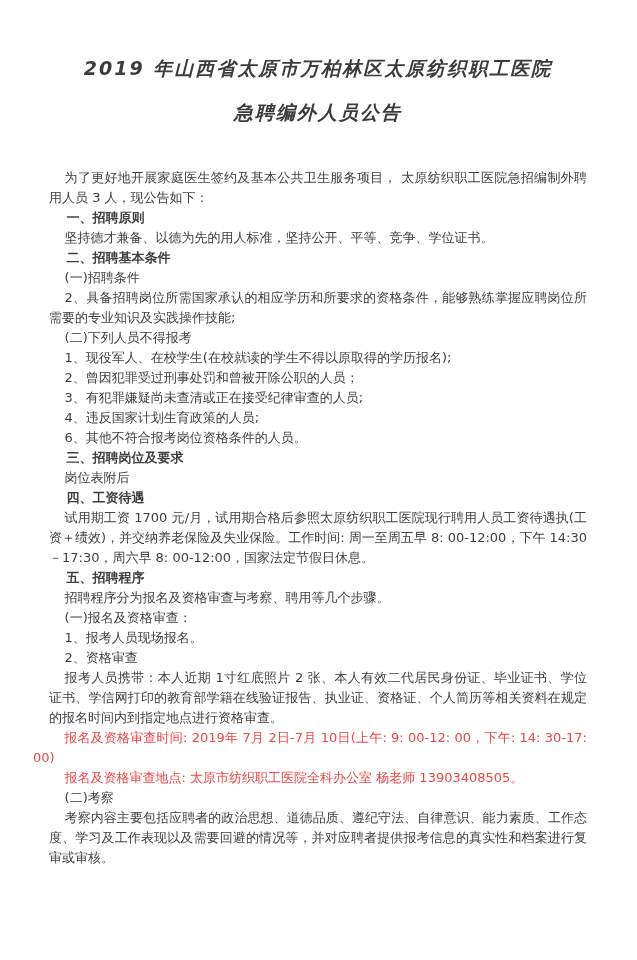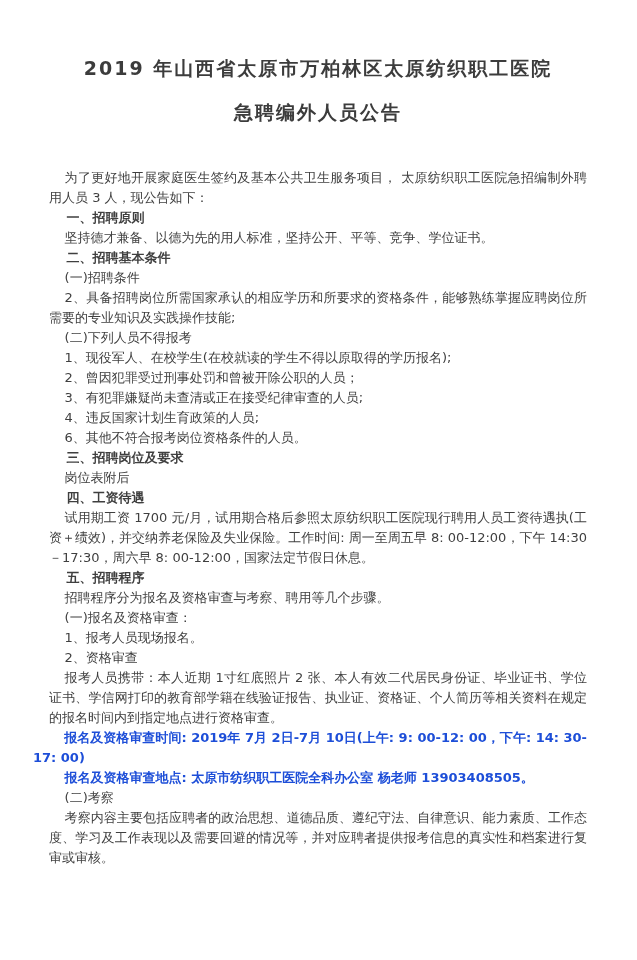--- a/index.html
+++ b/index.html
@@ -19,40 +19,40 @@
   }
   .title {
     margin: 0 0 34px 0;
     text-align: center;
     font-size: 19px;
     font-weight: bold;
     color: #3c3c3c;
     line-height: 44px;
     letter-spacing: 2px;
   }
-  .title-line { display: block; }
+  .title-line { display: block; font-style: italic; }
   .content {
     font-size: 13px;
     line-height: 20px;
     color: #3f3f3f;
     text-align: justify;
     text-justify: inter-ideograph;
   }
   .content p {
     margin: 0;
     padding: 0;
     text-indent: 1.2em;
   }
   .content p.heading {
     font-weight: bold;
     text-indent: 1.35em;
   }
   .content p.red {
-    color: #1d4ed8;
-    font-weight: bold;
+    color: #ef4444;
+    font-weight: normal;
   }
   .content p.hang {
     margin-left: -16px;
     text-indent: 2.4em;
   }
 </style>
 </head>
 <body>
 
 <div class="page">

